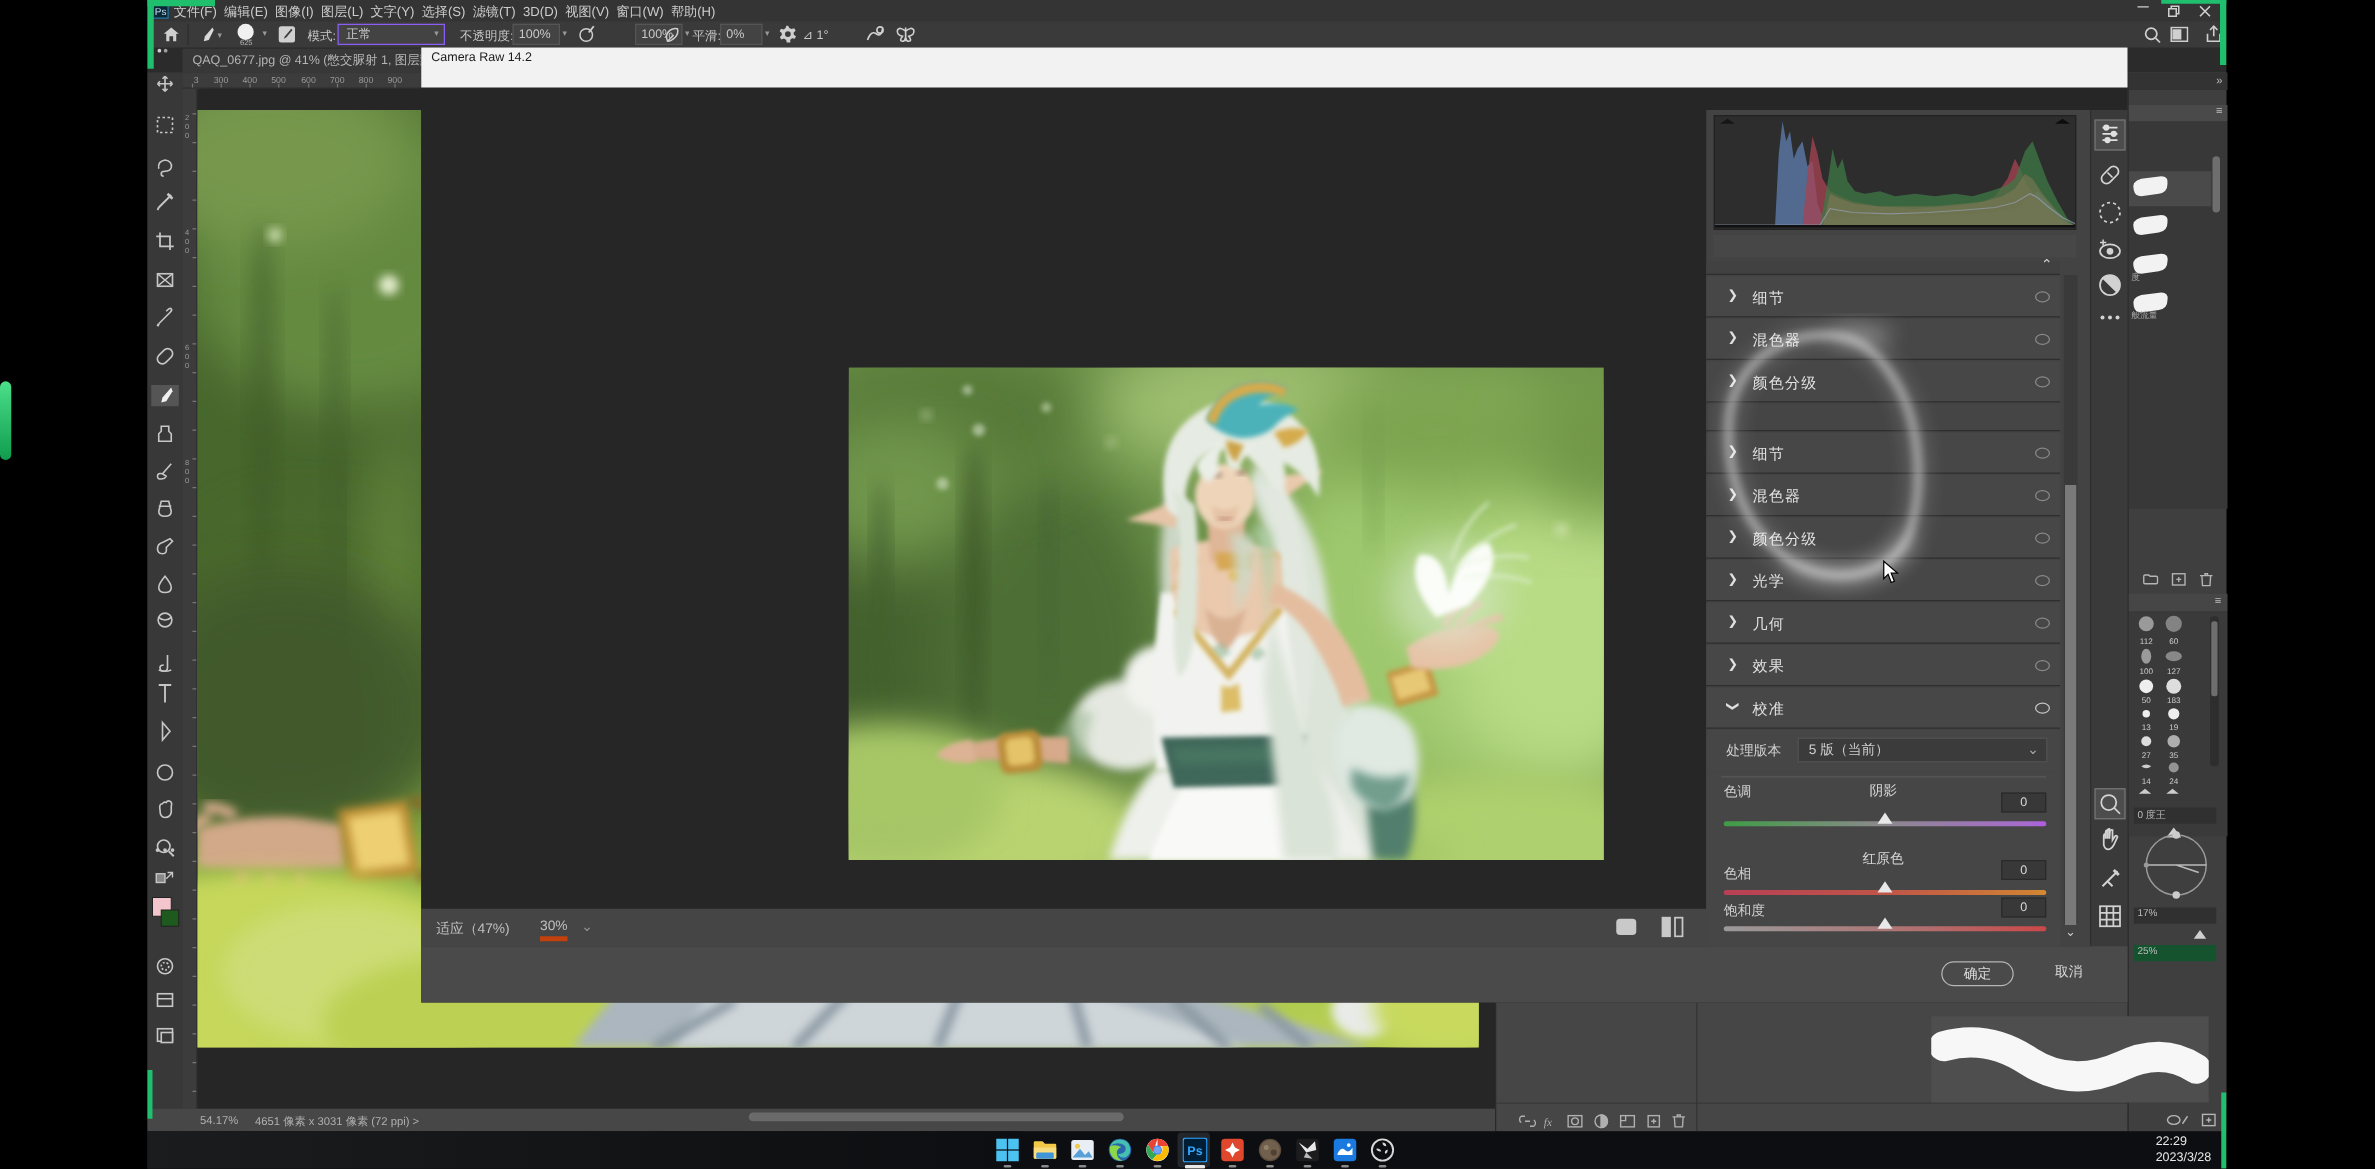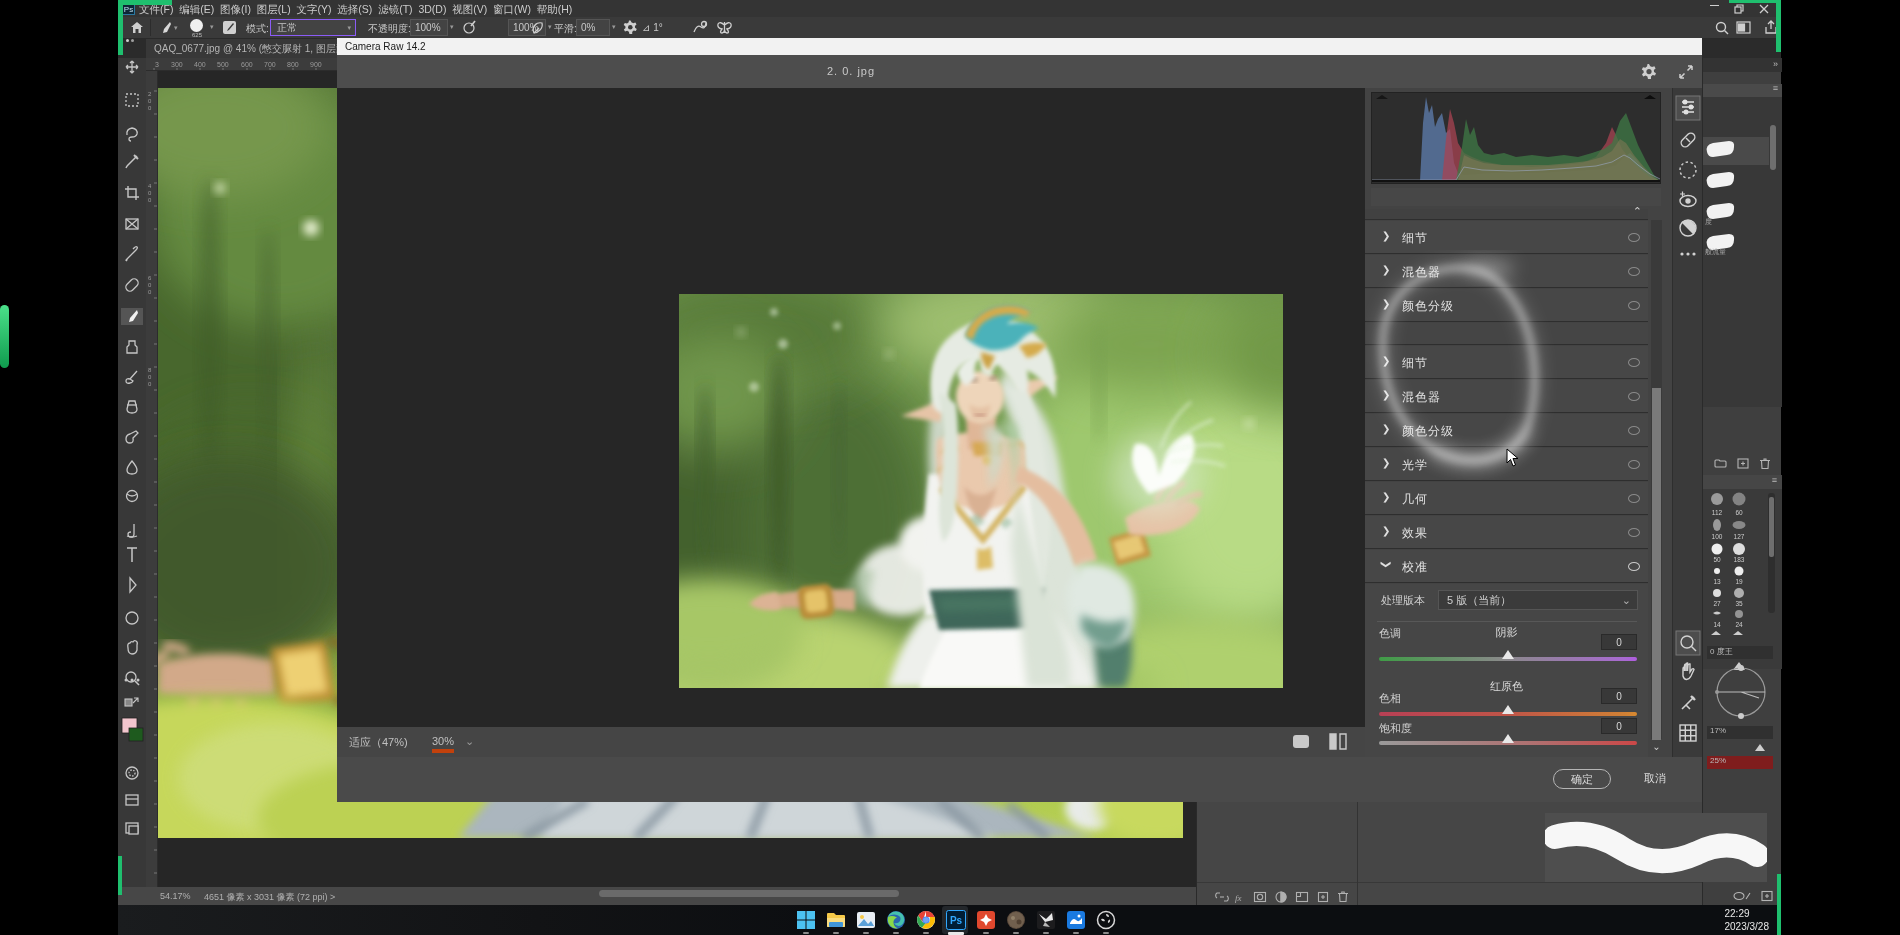--- a/index.html
+++ b/index.html
@@ -408,21 +408,21 @@
     <div class="abs" style="left:30px;top:604px;width:0;height:0;border-left:6px solid transparent;border-right:6px solid transparent;border-bottom:8px solid #cfcfcf;"></div>
     <svg class="abs" style="left:8px;top:604px;" width="60" height="60" viewBox="0 0 60 60" fill="none" stroke="#9a9a9a" stroke-width="1.2">
       <circle cx="30" cy="30" r="24"></circle>
       <path d="M6 30 H54 M30 30 L48 36" stroke="#bbb"></path>
       <circle cx="30" cy="6" r="3" fill="#ccc" stroke="none"></circle>
         <circle cx="30" cy="54" r="3" fill="#ccc" stroke="none"></circle>
         <circle cx="6" cy="30" r="2" fill="#999" stroke="none"></circle>
     </svg>
     <div class="abs" style="left:4px;top:668px;width:66px;height:13px;background:#303030;color:#bbb;font-size:8px;padding-left:3px;">17%</div>
     <div class="abs" style="left:52px;top:686px;width:0;height:0;border-left:5px solid transparent;border-right:5px solid transparent;border-bottom:7px solid #cfcfcf;"></div>
-    <div class="abs" style="left:4px;top:698px;width:66px;height:13px;background:#7f1d1d;color:#bbb;font-size:8px;padding-left:3px;">25%</div>
+    <div class="abs" style="left:4px;top:698px;width:66px;height:13px;background:#14532d;color:#bbb;font-size:8px;padding-left:3px;">25%</div>
 
     <div class="abs" style="left:0;top:824px;width:79px;height:5px;"></div>
     <svg class="abs" style="left:28px;top:832px;" width="46" height="12" viewBox="0 0 46 12" fill="none" stroke="#b5b5b5" stroke-width="1.1">
       <g transform="translate(8,6)">
           <ellipse rx="5" ry="3.5"></ellipse>
           <path d="M7 3 L11 -3"></path>
         </g>
       <g transform="translate(36,6)">
           <rect x="-5" y="-4.5" width="10" height="9"></rect>
           <path d="M0 -2 V2 M-2 0 H2"></path>
@@ -521,30 +521,20 @@
     <div class="abs" style="left:895px;top:27px;width:6px;height:2px;background:#8a8a8a;border-radius:1px;"></div>
     <div class="abs" style="left:925px;top:27px;width:6px;height:2px;background:#8a8a8a;border-radius:1px;"></div>
     <div class="abs" style="left:955px;top:27px;width:6px;height:2px;background:#8a8a8a;border-radius:1px;"></div>
     <div class="abs" style="left:985px;top:27px;width:6px;height:2px;background:#8a8a8a;border-radius:1px;"></div>
   </div>
 
   <div class="abs" id="dialog" style="left:337px;top:38px;width:1365px;height:764px;background:#262626;">
 
     <div class="abs" style="left:0;top:0;width:1365px;height:32px;background:#f2f2f2;color:#1a1a1a;font-size:10px;line-height:17px;padding-left:8px;">Camera Raw 14.2</div>
 
-    <div class="abs" style="left:0;top:17px;width:1365px;height:33px;background:#4d4d4d;">
-      <div class="abs" style="left:0;top:0;width:1028px;text-align:center;color:#c9c9c9;font-size:11px;line-height:33px;letter-spacing:1px;">2. 0. jpg</div>
-      <svg class="abs" style="left:1304px;top:9px;" width="16" height="16" viewBox="0 0 16 16" fill="#cfcfcf">
-          <path d="M8 0 L9.2 2.2 A6 6 0 0 1 11 3 L13.4 2.2 L14.6 4.4 L12.8 6 A6 6 0 0 1 13 8 L15 9.2 L14 11.4 L11.6 11 A6 6 0 0 1 10 12.4 L10 15 L7 15 L6.4 12.6 A6 6 0 0 1 4.6 11.6 L2.2 12.4 L1 10.2 L2.8 8.6 A6 6 0 0 1 2.6 6.8 L0.8 5.4 L2 3.2 L4.4 3.8 A6 6 0 0 1 6 2.6 L6.5 0 Z"></path>
-          <circle cx="8" cy="7.6" r="2.6" fill="#4d4d4d"></circle>
-        </svg>
-      <svg class="abs" style="left:1341px;top:9px;" width="16" height="16" viewBox="0 0 16 16" fill="none" stroke="#cfcfcf" stroke-width="1.5">
-          <path d="M9.5 6.5 L14 2 M14 2 h-4 M14 2 v4 M6.5 9.5 L2 14 M2 14 h4 M2 14 v-4"></path>
-        </svg>
-    </div>
 
     <div class="abs" style="left:0;top:50px;width:1335px;height:639px;background:#262626;"></div>
 
     <div class="abs" id="crphoto" style="left:342px;top:256px;width:604px;height:394px;filter:saturate(0.93);">
       <svg width="604" height="394" viewBox="0 0 604 394">
         <defs>
           <filter id="b24" x="-40%" y="-40%" width="180%" height="180%">
               <feGaussianBlur stdDeviation="24"></feGaussianBlur>
             </filter>
           <filter id="b14" x="-40%" y="-40%" width="180%" height="180%">

